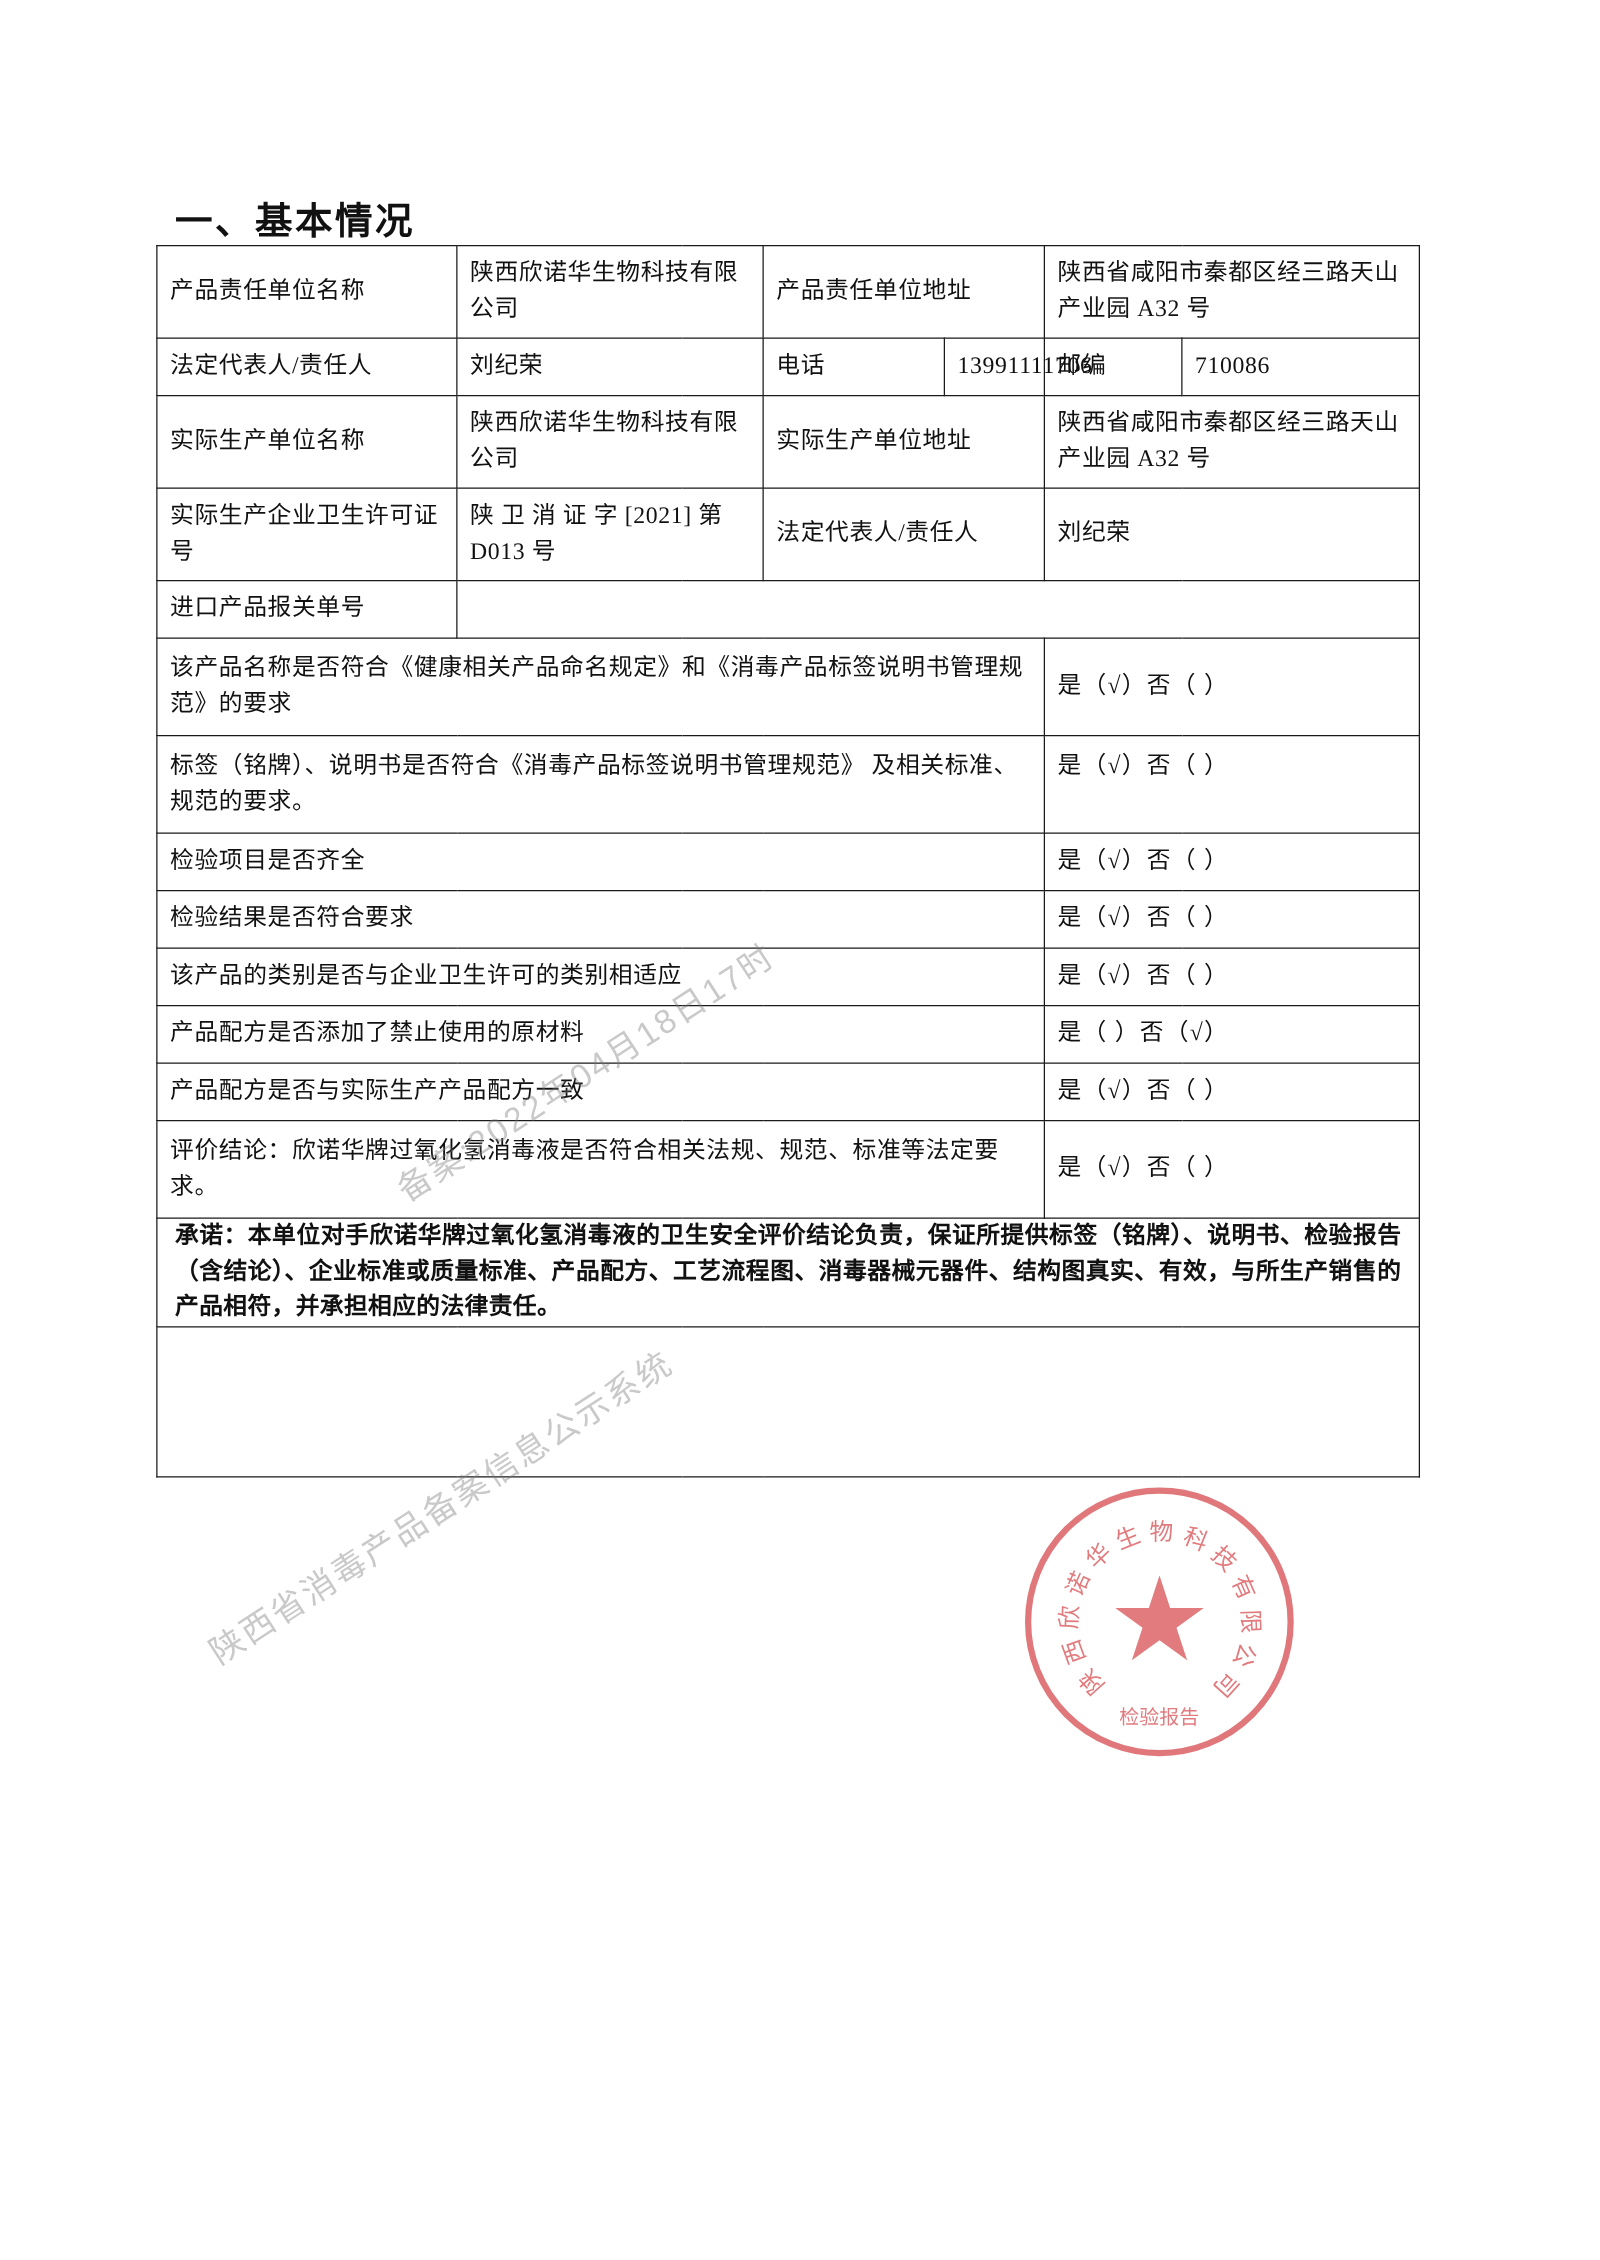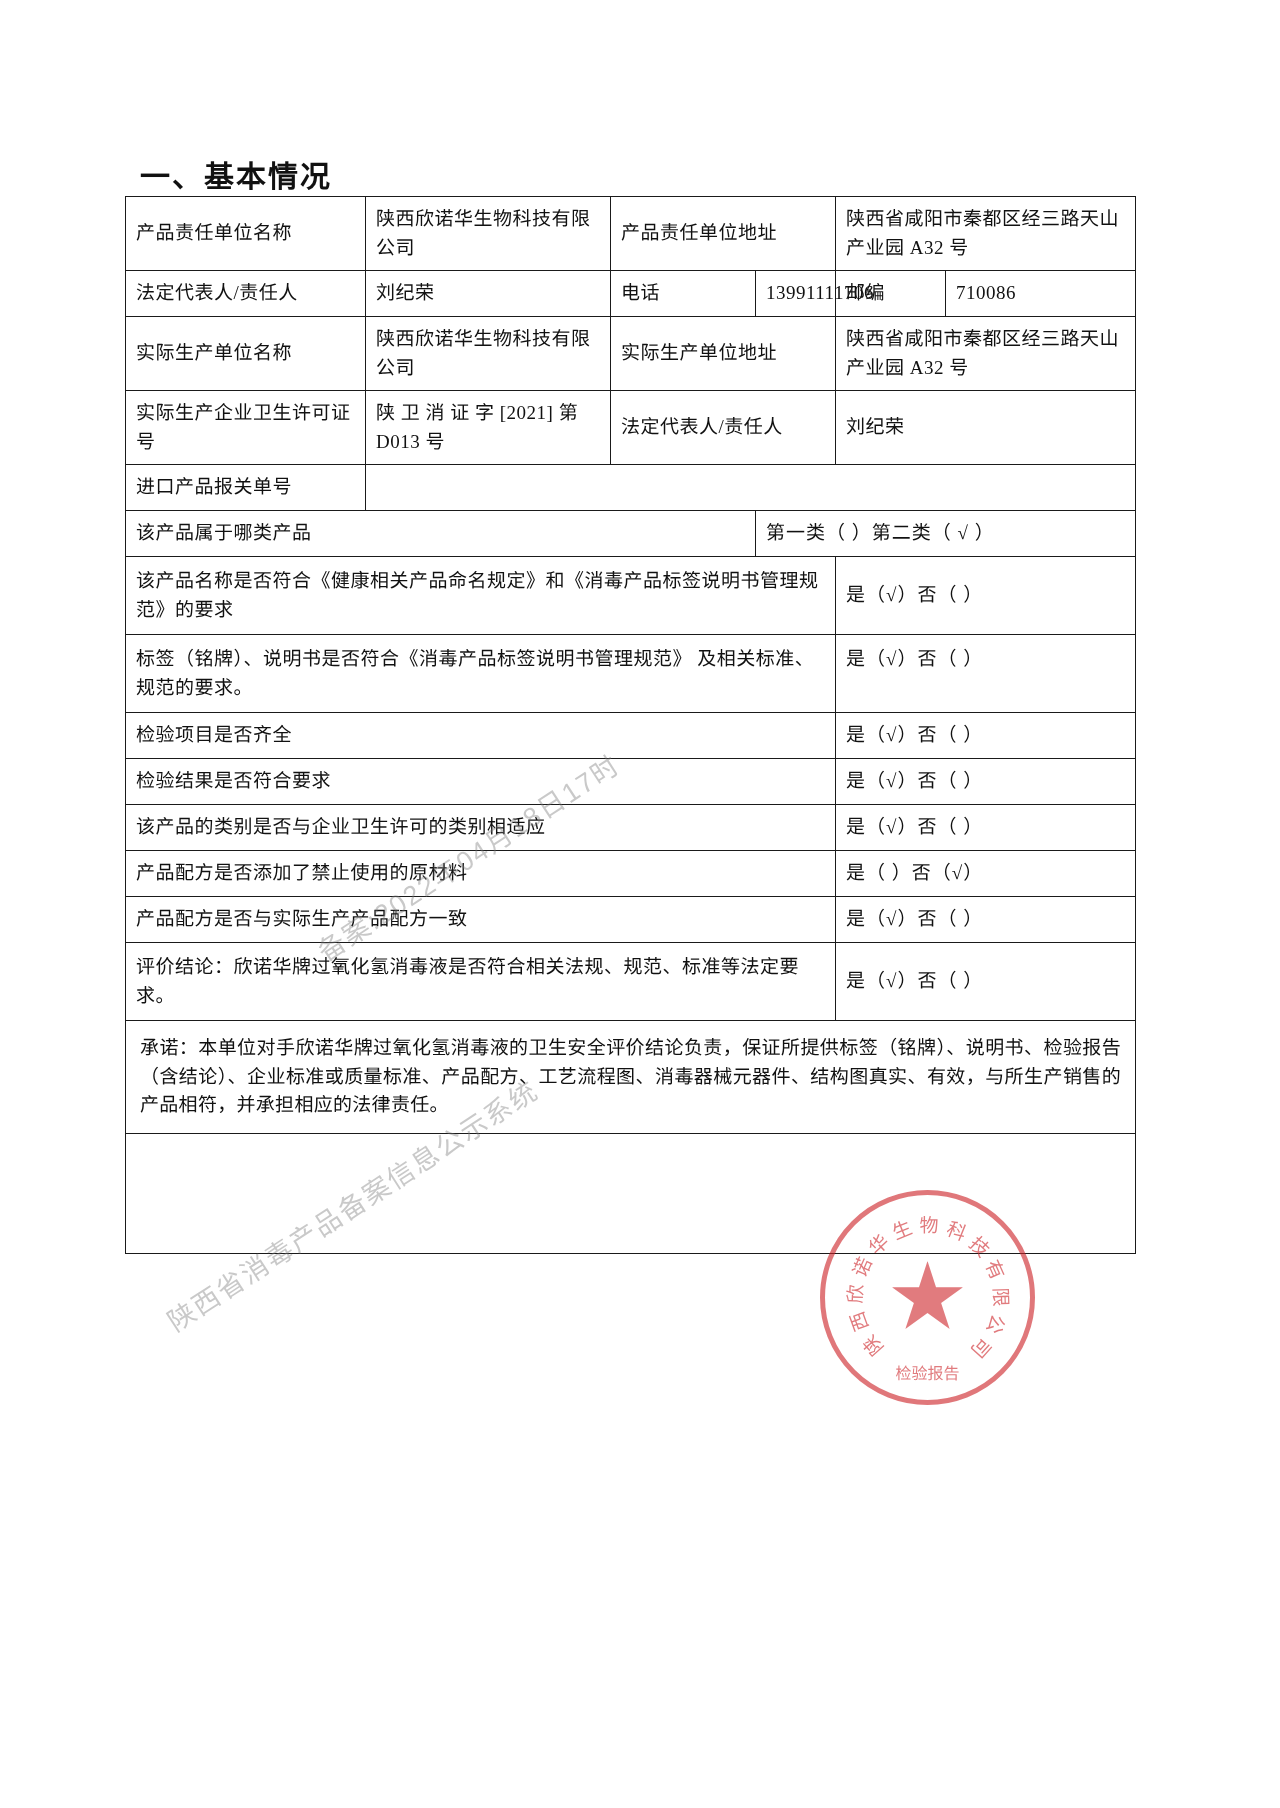--- a/index.html
+++ b/index.html
@@ -174,24 +174,20 @@
         <td class="val" colspan="2">陕 卫 消 证 字 [2021] 第 D013 号</td>
         <td class="lbl" colspan="2">法定代表人/责任人</td>
         <td class="val" colspan="2">刘纪荣</td>
       </tr>
 
       <tr class="row-h">
         <td class="lbl">进口产品报关单号</td>
         <td colspan="6"></td>
       </tr>
 
-      <tr class="row-h">
-        <td class="lbl" colspan="4">该产品属于哪类产品</td>
-        <td class="yn" colspan="3">第一类（    ）第二类（ √  ）</td>
-      </tr>
 
       <tr class="tall">
         <td class="lbl" colspan="5">该产品名称是否符合《健康相关产品命名规定》和《消毒产品标签说明书管理规范》的要求</td>
         <td class="yn" colspan="2">是（√）否（    ）</td>
       </tr>
       <tr class="tall">
         <td class="lbl" colspan="5">标签（铭牌）、说明书是否符合《消毒产品标签说明书管理规范》 及相关标准、规范的要求。</td>
         <td class="yn" colspan="2" style="vertical-align:top; padding-top:10px;">是（√）否（    ）</td>
       </tr>
       <tr class="row-h">
@@ -213,21 +209,21 @@
       <tr class="row-h">
         <td class="lbl" colspan="5">产品配方是否与实际生产产品配方一致</td>
         <td class="yn" colspan="2">是（√）否（    ）</td>
       </tr>
       <tr class="tall">
         <td class="lbl" colspan="5">评价结论：欣诺华牌过氧化氢消毒液是否符合相关法规、规范、标准等法定要求。</td>
         <td class="yn" colspan="2">是（√）否（    ）</td>
       </tr>
 
       <tr>
-        <td class="note" colspan="7" style="padding:13px 14px;">承诺：本单位对手欣诺华牌过氧化氢消毒液的卫生安全评价结论负责，保证所提供标签（铭牌）、说明书、检验报告（含结论）、企业标准或质量标准、产品配方、工艺流程图、消毒器械元器件、结构图真实、有效，与所生产销售的产品相符，并承担相应的法律责任。</td>
+        <td class="note" colspan="7" style="padding:0 14px;font-weight:bold;">承诺：本单位对手欣诺华牌过氧化氢消毒液的卫生安全评价结论负责，保证所提供标签（铭牌）、说明书、检验报告（含结论）、企业标准或质量标准、产品配方、工艺流程图、消毒器械元器件、结构图真实、有效，与所生产销售的产品相符，并承担相应的法律责任。</td>
       </tr>
 
       <tr class="blank-tall">
         <td colspan="7"></td>
       </tr>
     </tbody>
   </table>
 
   <div class="wm wm1">陕西省消毒产品备案信息公示系统</div>
   <div class="wm wm2">备案:2022年04月18日17时</div>

